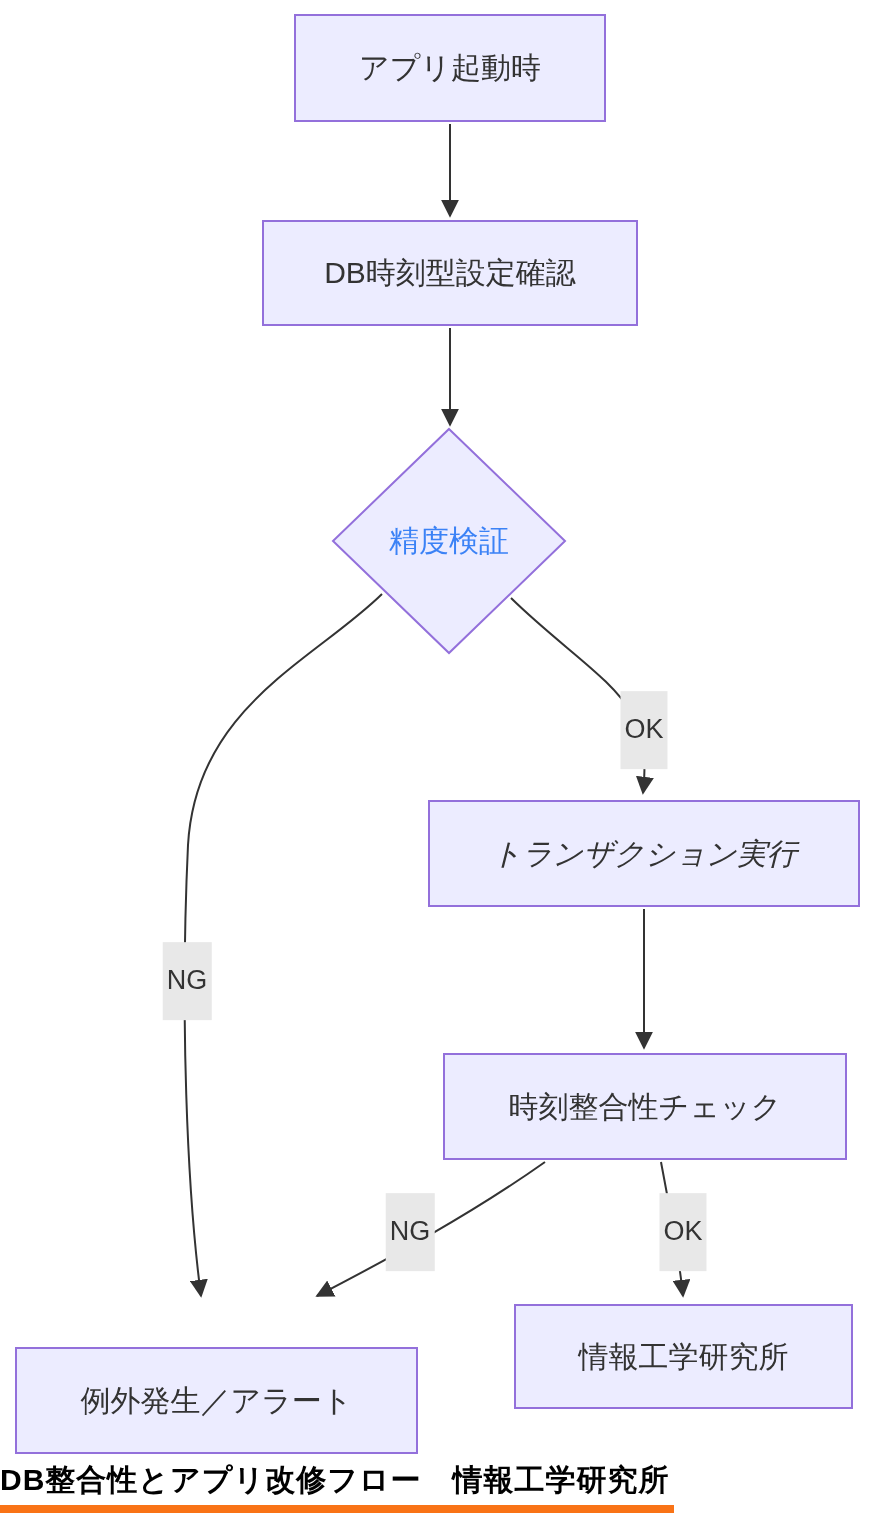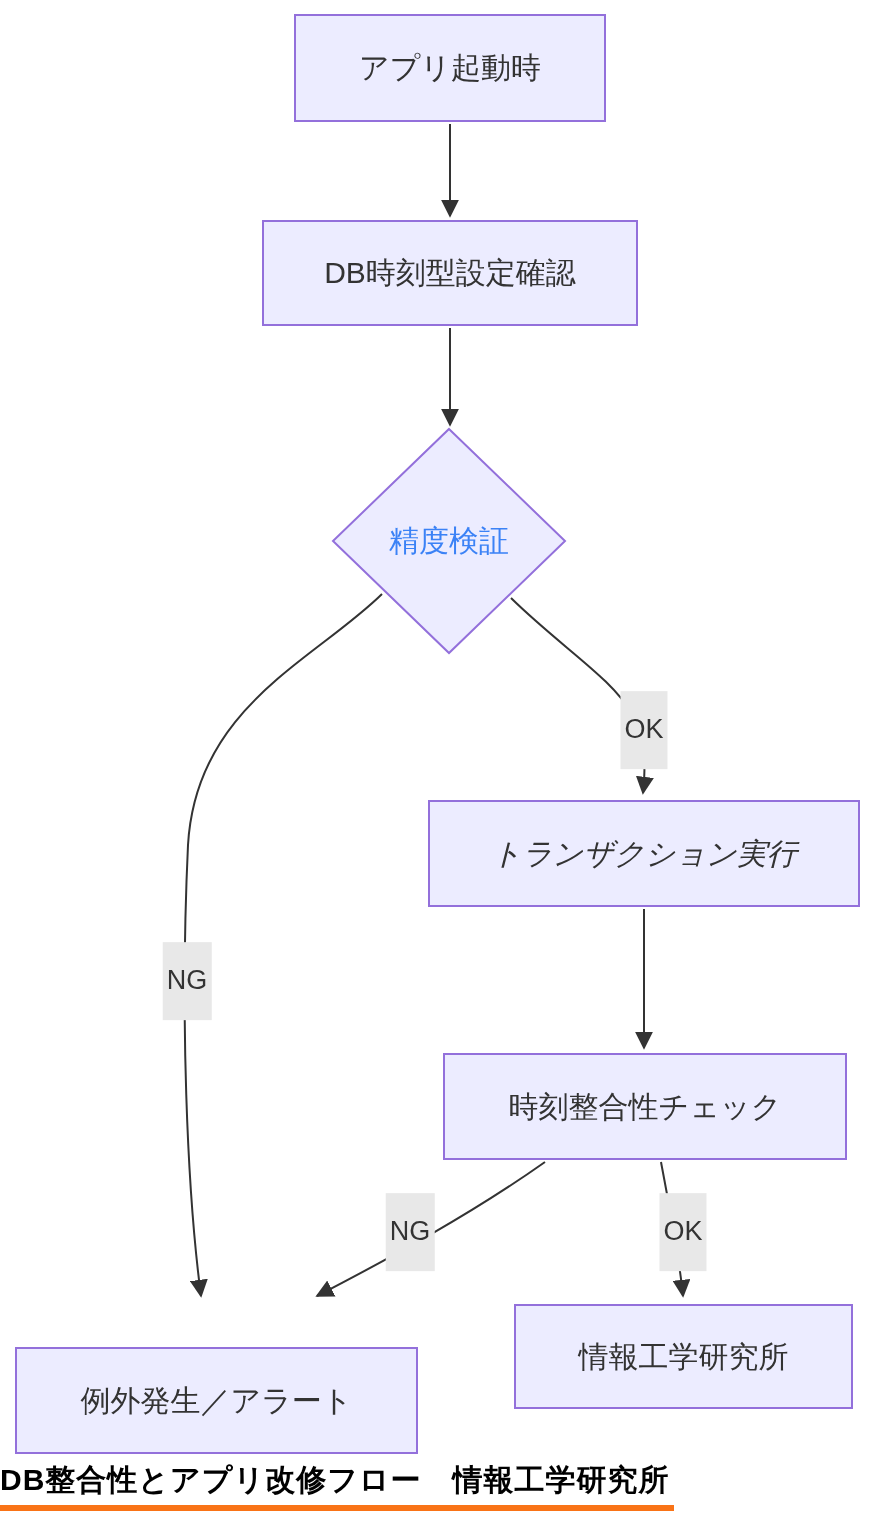--- a/index.html
+++ b/index.html
@@ -62,21 +62,21 @@
     line-height: 1.1;
     white-space: nowrap;
   }
   .caption {
     position: absolute;
     left: 0px;
     top: 1460px;
     color: #000000;
     font-size: 30px;
     font-weight: bold;
-    border-bottom: 6px solid #f97316;
+    border-bottom: 8px solid #f97316;
     padding: 0 4px 4px 0;
     display: inline-block;
     white-space: nowrap;
     letter-spacing: 1px;
   }
 </style>
 </head>
 <body>
 
 <div class="canvas">

